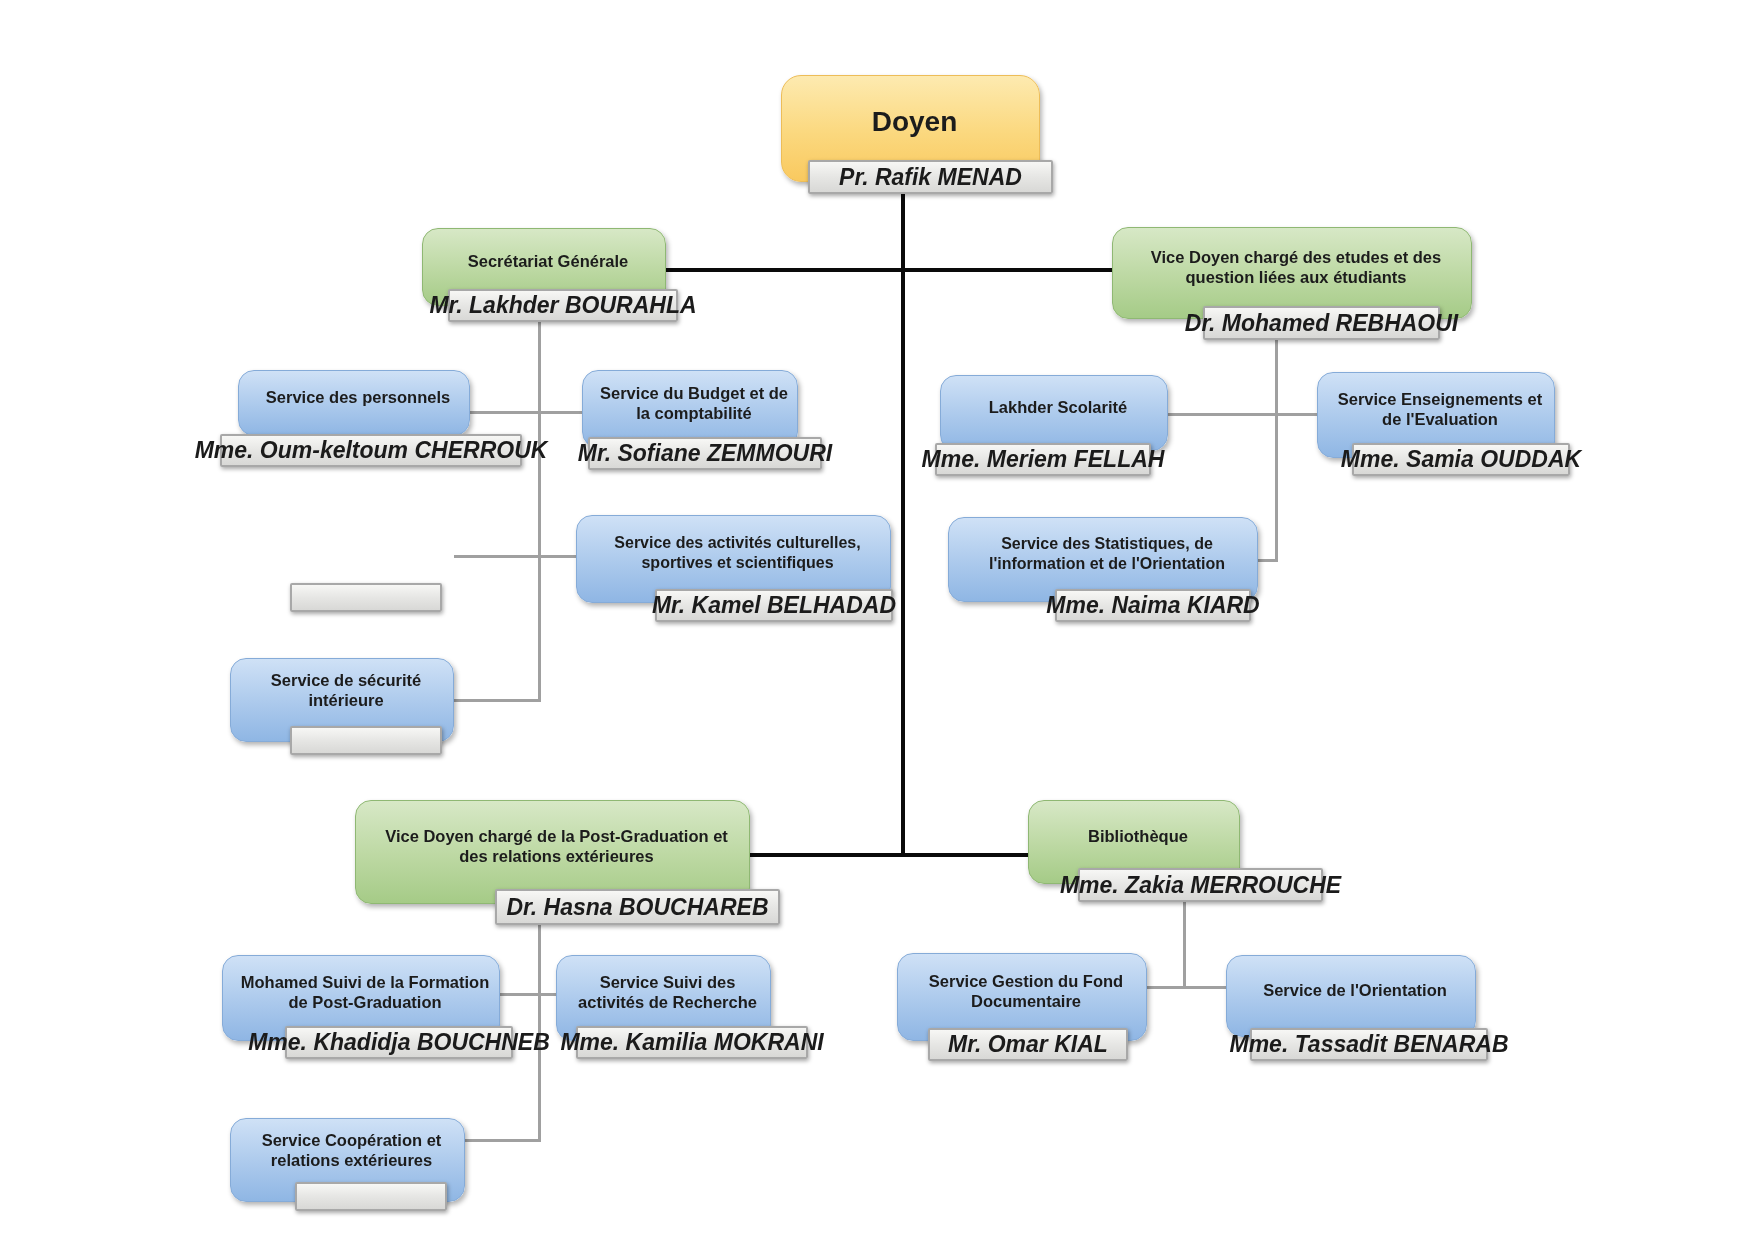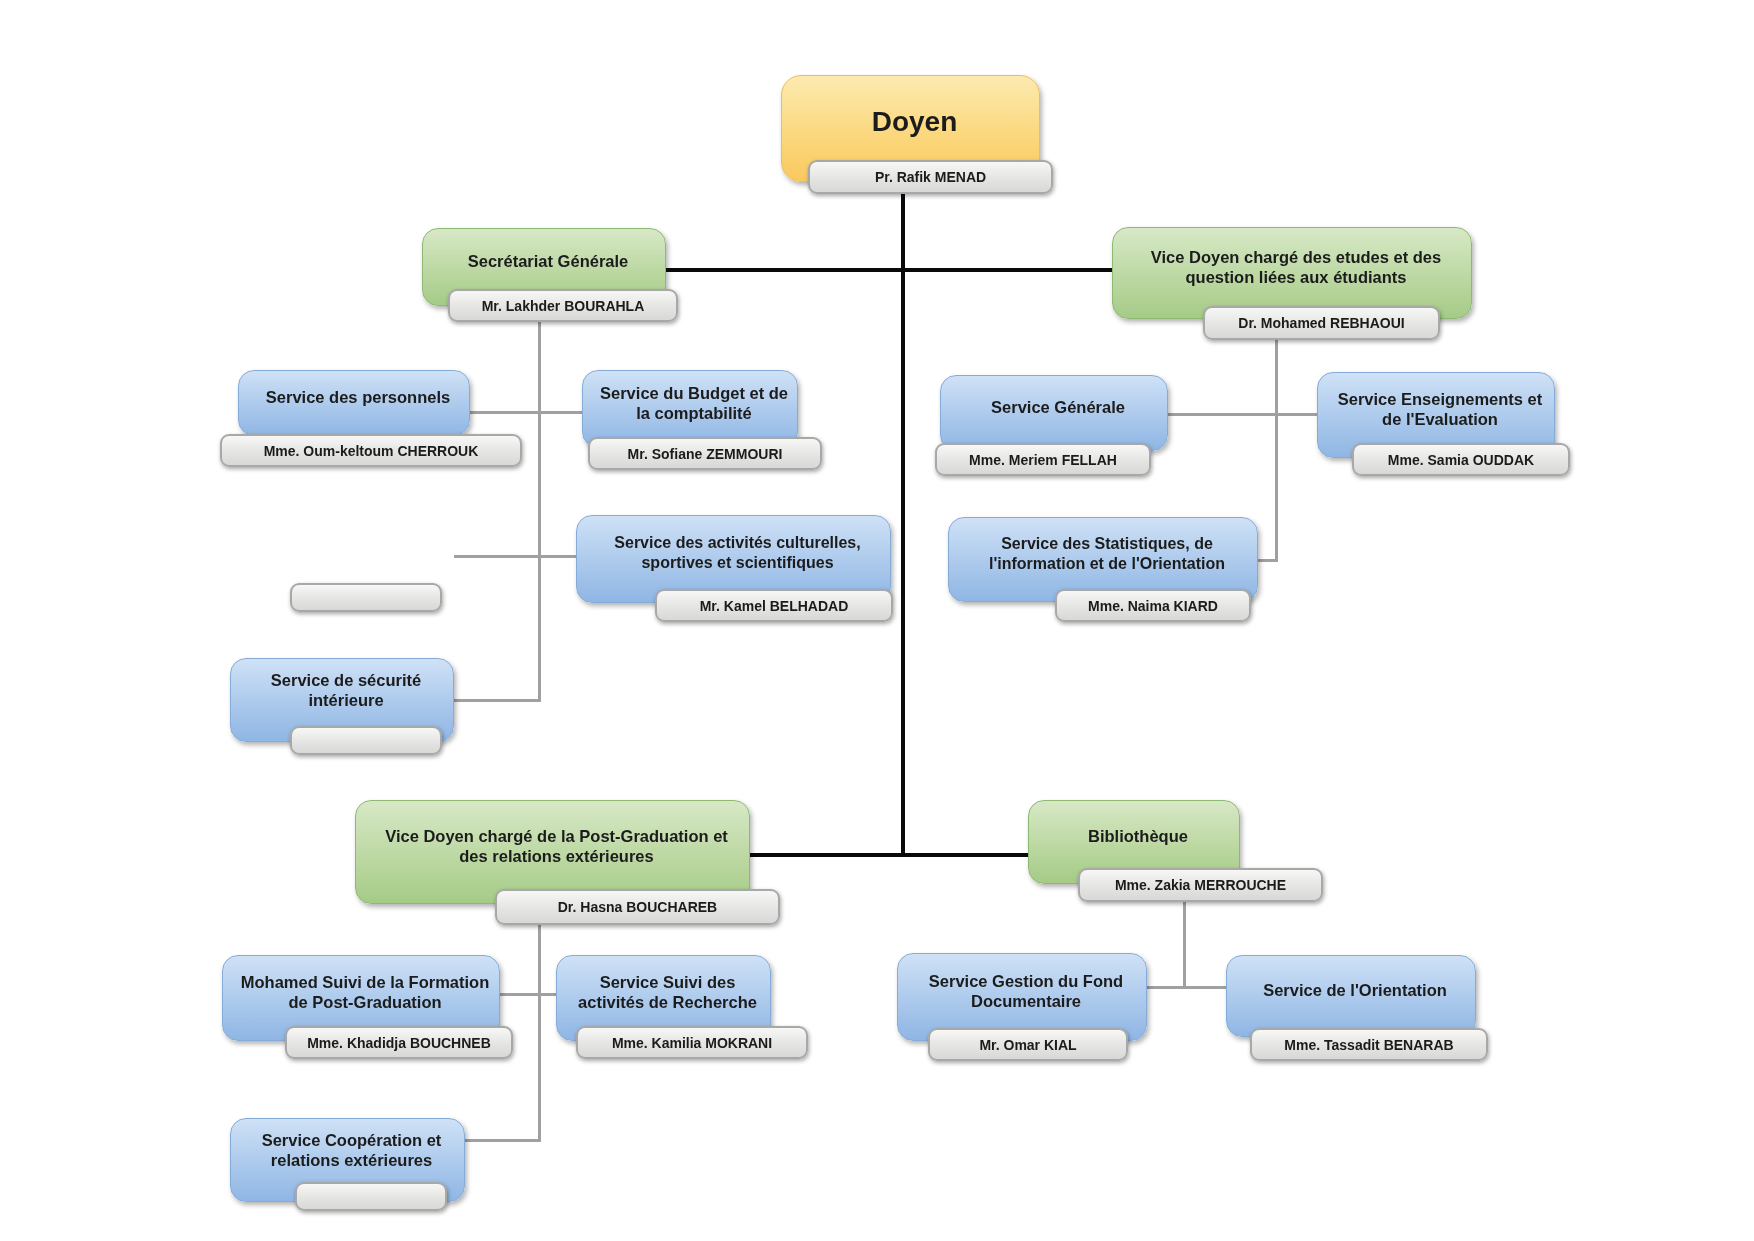--- a/index.html
+++ b/index.html
@@ -41,27 +41,28 @@
     background:linear-gradient(180deg,#cfe1f6 0%,#abc9ec 55%,#8fb6e4 100%);
     border:1px solid #85abd8;
   }
   .node.t16{font-size:16px;}
   .tag{
     position:absolute;z-index:3;
     display:flex;align-items:center;justify-content:center;
     text-align:center;
     background:linear-gradient(180deg,#f7f7f5 0%,#e6e6e4 50%,#d8d8d6 100%);
     border:2px solid #a8a8a8;
-    border-radius:9px;
+    border-radius:2px;
     box-shadow:1px 2px 4px rgba(0,0,0,.35);
     box-sizing:border-box;
     color:#1b1b1b;
     font-weight:700;
-    font-size:14px;
+    font-size:23px;
     white-space:nowrap;
+    font-style:italic;
   }
 </style>
 </head>
 <body>
 
 <div id="canvas">
 
   <div class="line black" style="left:901px;top:193px;width:4px;height:664px"></div>
   <div class="line black" style="left:666px;top:268px;width:446px;height:4px"></div>
   <div class="line black" style="left:750px;top:853px;width:333px;height:4px"></div>
@@ -101,21 +102,21 @@
     <div>Service des personnels</div>
   </div>
   <div class="tag" style="left:220px;top:434px;width:302px;height:33px">Mme. Oum-keltoum CHERROUK</div>
 
   <div class="node blue" style="left:582px;top:370px;width:216px;height:78px">
     <div>Service du Budget et de la comptabilité</div>
   </div>
   <div class="tag" style="left:588px;top:437px;width:234px;height:33px">Mr. Sofiane ZEMMOURI</div>
 
   <div class="node blue" style="left:940px;top:375px;width:228px;height:76px">
-    <div>Service Générale</div>
+    <div>Lakhder Scolarité</div>
   </div>
   <div class="tag" style="left:935px;top:443px;width:216px;height:33px">Mme. Meriem FELLAH</div>
 
   <div class="node blue" style="left:1317px;top:372px;width:238px;height:86px">
     <div>Service Enseignements et de l'Evaluation</div>
   </div>
   <div class="tag" style="left:1352px;top:443px;width:218px;height:33px">Mme. Samia OUDDAK</div>
 
   <div class="tag" style="left:290px;top:583px;width:152px;height:29px"></div>
 

